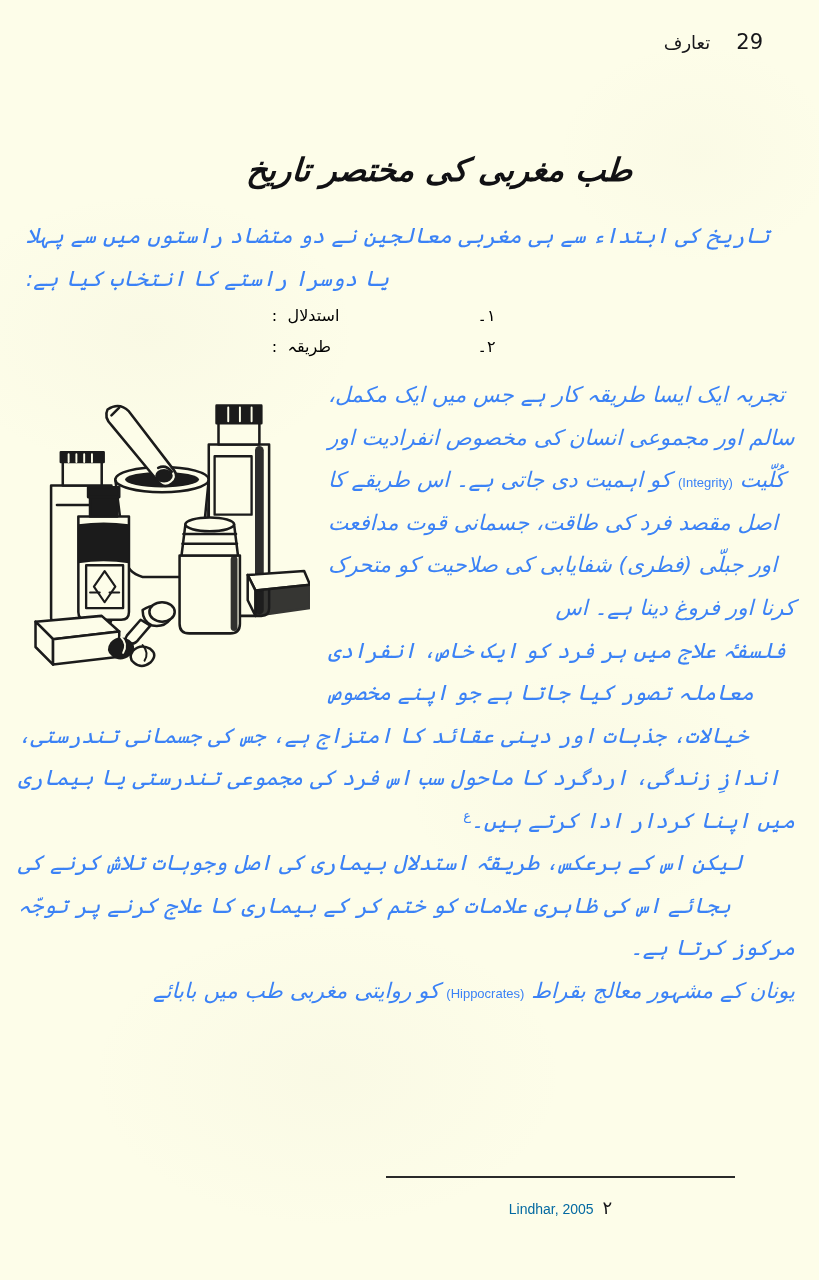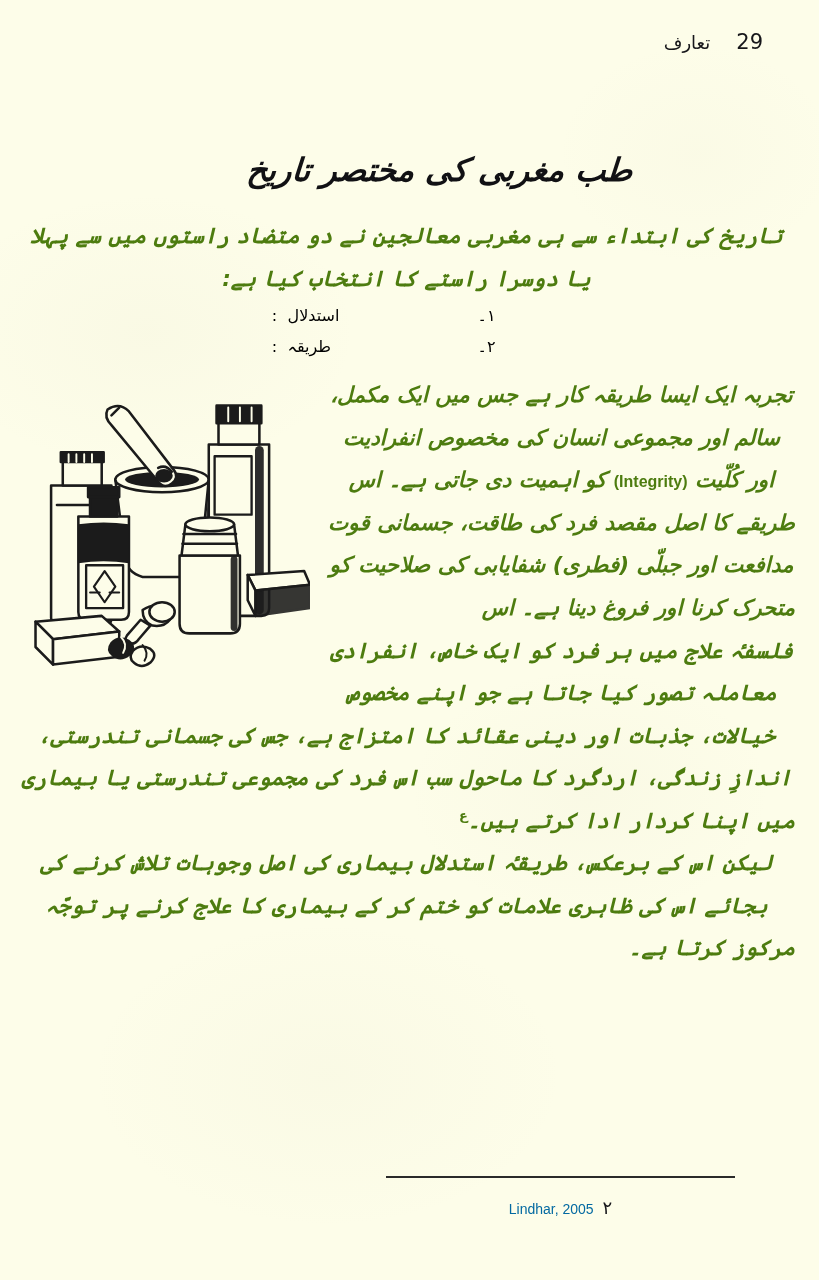--- a/index.html
+++ b/index.html
@@ -79,27 +79,26 @@
     top: 215px;
     right: 24px;
     left: 18px;
     z-index: 3;
   }
 
   p.u, div.u {
     font-family: "DejaVu Sans", sans-serif;
     font-size: 21.5px;
     line-height: 1.98;
-    color: #4d7c0f;
+    color: #3b82f6;
     margin: 0;
     direction: rtl;
-    text-align: center;
+    text-align: left;
     font-style: italic;
     letter-spacing: 0.2px;
-    font-weight: bold;
   }
 
   .lede {
     text-align: center;
     padding: 0 8px;
     margin-bottom: 14px;
   }
 
   
   .numbered {
@@ -161,21 +160,21 @@
 
   .sup-note {
     font-size: 13px;
     vertical-align: super;
     font-style: normal;
   }
 
   .latin {
     font-family: "Liberation Sans", sans-serif;
     font-style: normal;
-    font-size: 16px;
+    font-size: 13px;
     letter-spacing: 0;
   }
 
   
   .footnote-area {
     position: absolute;
     left: 0;
     right: 0;
     bottom: 60px;
     z-index: 4;
@@ -307,20 +306,23 @@
     <p class="u wrap-para">
       <span>تجربہ ایک ایسا طریقہ کار ہے جس میں ایک مکمل، سالم اور مجموعی انسان کی مخصوص انفرادیت اور کُلّیت </span><span class="latin">(Integrity)</span><span> کو اہمیت دی جاتی ہے۔ اس طریقے کا اصل مقصد فرد کی طاقت، جسمانی قوت مدافعت اور جبلّی (فطری) شفایابی کی صلاحیت کو متحرک کرنا اور فروغ دینا ہے۔ اس</span>
     </p>
 
     <p class="u flow-para">
       <span>فلسفہٴ علاج میں ہر فرد کو ایک خاص، انفرادی معاملہ تصور کیا جاتا ہے جو اپنے مخصوص خیالات، جذبات اور دینی عقائد کا امتزاج ہے، جس کی جسمانی تندرستی، اندازِ زندگی، اردگرد کا ماحول سب اس فرد کی مجموعی تندرستی یا بیماری میں اپنا کردار ادا کرتے ہیں۔</span><span class="sup-note">ع</span>
     </p>
 
     <p class="u flow-para para-gap">لیکن اس کے برعکس، طریقہٴ استدلال بیماری کی اصل وجوہات تلاش کرنے کی بجائے اس کی ظاہری علامات کو ختم کر کے بیماری کا علاج کرنے پر توجّہ مرکوز کرتا ہے۔</p>
 
+    <p class="u flow-para para-gap">
+      <span>یونان کے مشہور معالج بقراط </span><span class="latin">(Hippocrates)</span><span> کو روایتی مغربی طب میں بابائے</span>
+    </p>
 
   </div>
 
   <div class="footnote-area">
     <div class="footnote-rule"></div>
     <div class="footnote-text">
       <span class="fn-marker">۲</span>
       <span class="fn-source">Lindhar, 2005</span>
     </div>
   </div>

